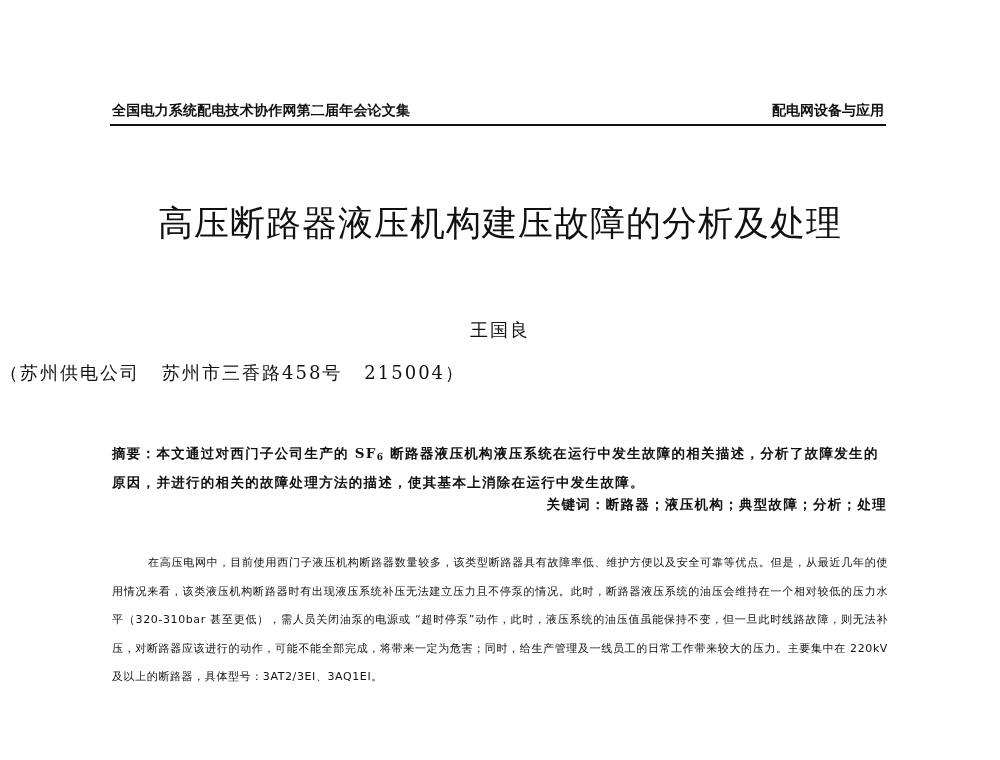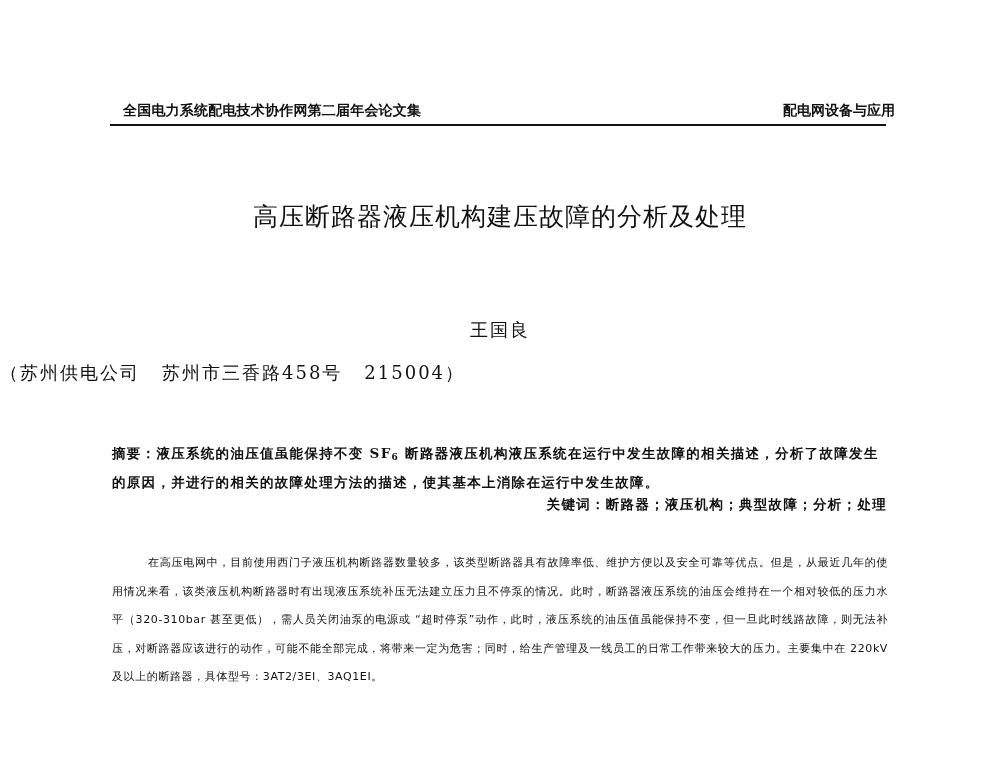--- a/index.html
+++ b/index.html
@@ -1,22 +1,22 @@
 <!DOCTYPE html>
 <html><head>
 <meta charset="utf-8">
 <style>
   html, body { margin:0; padding:0; background:#ffffff; }
   body { width:1000px; height:760px; position:relative; overflow:hidden; color:#111; font-family:"DejaVu Serif","Liberation Serif",serif; }
   .page { position:absolute; left:0; top:0; width:1000px; height:760px; }
-  .running-header { position:absolute; left:123px; top:102px; width:772px; height:22px; }
+  .running-header { position:absolute; left:112px; top:102px; width:772px; height:22px; }
   .rh-left { position:absolute; left:0; top:0; font-size:14px; font-weight:bold; font-family:"DejaVu Sans","Liberation Sans",sans-serif; letter-spacing:0.2px; }
   .rh-right { position:absolute; right:0; top:0; font-size:14px; font-weight:bold; font-family:"DejaVu Sans","Liberation Sans",sans-serif;text-align:center; }
   .rh-rule { position:absolute; left:110px; top:124px; width:776px; height:2px; background:#111; }
-  .title { position:absolute; left:0; top:200px; width:1000px; text-align:center; font-size:25px; font-family:"DejaVu Sans","Liberation Sans",sans-serif; letter-spacing:1px; color:#111; }
+  .title { position:absolute; left:0; top:200px; width:1000px; text-align:center; font-size:35px; font-family:"DejaVu Sans","Liberation Sans",sans-serif; letter-spacing:1px; color:#111; }
   .author { position:absolute; left:0; top:318px; width:1000px; text-align:center; font-size:18px; letter-spacing:2px; }
   .affil { position:absolute; left:0; top:361px; width:1000px; text-align:left; font-size:18px; letter-spacing:2px; }
   .affil .gap { display:inline-block; width:22px; }
   .abstract { position:absolute; left:112px; top:441px; width:775px; font-size:13.5px; font-weight:bold; line-height:25px; letter-spacing:1.3px; }
   .abstract .label, .keywords .label { font-family:Liberation Mono, monospace;margin-top:39px; }
   .abstract sub { font-size:9px; vertical-align:-2px; }
   .keywords { position:absolute; left:112px; top:492px; width:775px; font-size:13.5px; font-weight:bold; line-height:25px; letter-spacing:1.3px;text-align:right; }
   .body-para { position:absolute; left:112px; top:549px; width:776px; font-size:11px; line-height:28.6px; text-indent:36px; letter-spacing:0.6px; text-align:justify; font-family:"DejaVu Sans","Liberation Sans",sans-serif; }
 </style>
 </head>
@@ -32,21 +32,21 @@
 
   <div class="title">高压断路器液压机构建压故障的分析及处理</div>
 
   <div class="author">王国良</div>
 
   <div class="affil">
     <span>（</span><span>苏州供电公司</span><span class="gap"></span><span>苏州市三香路458号</span><span class="gap"></span><span>215004</span><span>）</span>
   </div>
 
   <div class="abstract">
-    <span class="label">摘要：</span><span>液压系统的油压值虽能保持不变 SF</span><sub>6</sub><span> 断路器液压机构液压系统在运行中发生故障的相关描述，分析了故障发生的原因，并进行的相关的故障处理方法的描述，使其基本上消除在运行中发生故障。</span>
+    <span class="label">摘要：</span><span>本文通过对西门子公司生产的 SF</span><sub>6</sub><span> 断路器液压机构液压系统在运行中发生故障的相关描述，分析了故障发生的原因，并进行的相关的故障处理方法的描述，使其基本上消除在运行中发生故障。</span>
   </div>
 
   <div class="keywords">
     <span class="label">关键词：</span><span>断路器；液压机构；典型故障；分析；处理</span>
   </div>
 
   <div class="body-para">在高压电网中，目前使用西门子液压机构断路器数量较多，该类型断路器具有故障率低、维护方便以及安全可靠等优点。但是，从最近几年的使用情况来看，该类液压机构断路器时有出现液压系统补压无法建立压力且不停泵的情况。此时，断路器液压系统的油压会维持在一个相对较低的压力水平（320-310bar 甚至更低），需人员关闭油泵的电源或 “超时停泵”动作，此时，液压系统的油压值虽能保持不变，但一旦此时线路故障，则无法补压，对断路器应该进行的动作，可能不能全部完成，将带来一定为危害；同时，给生产管理及一线员工的日常工作带来较大的压力。主要集中在 220kV 及以上的断路器，具体型号：3AT2/3EI、3AQ1EI。</div>
 
 </div>
 

